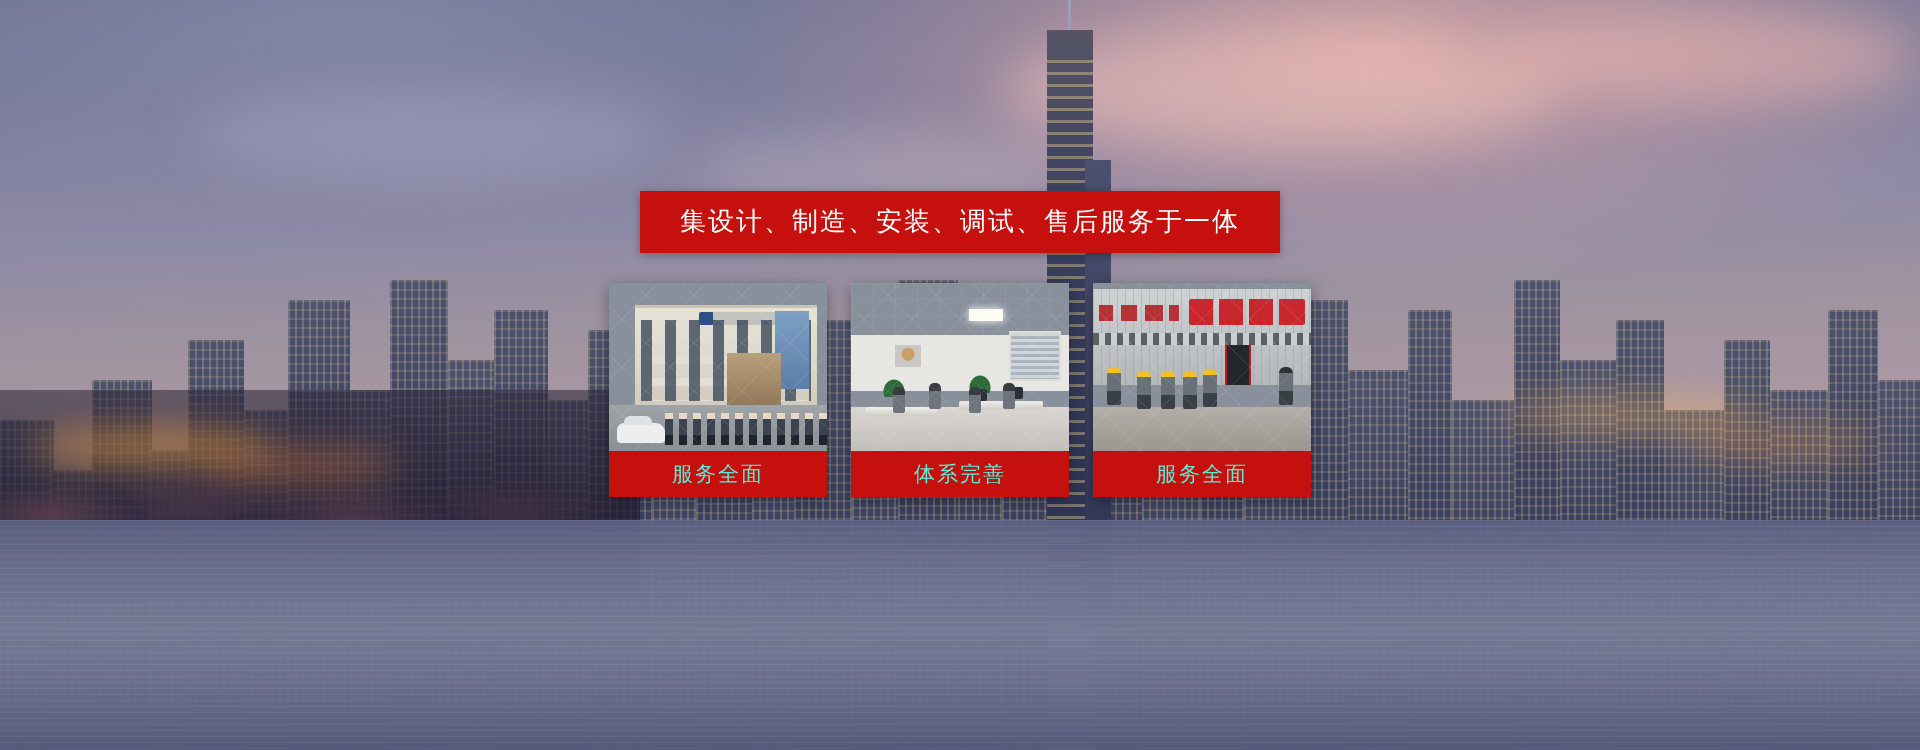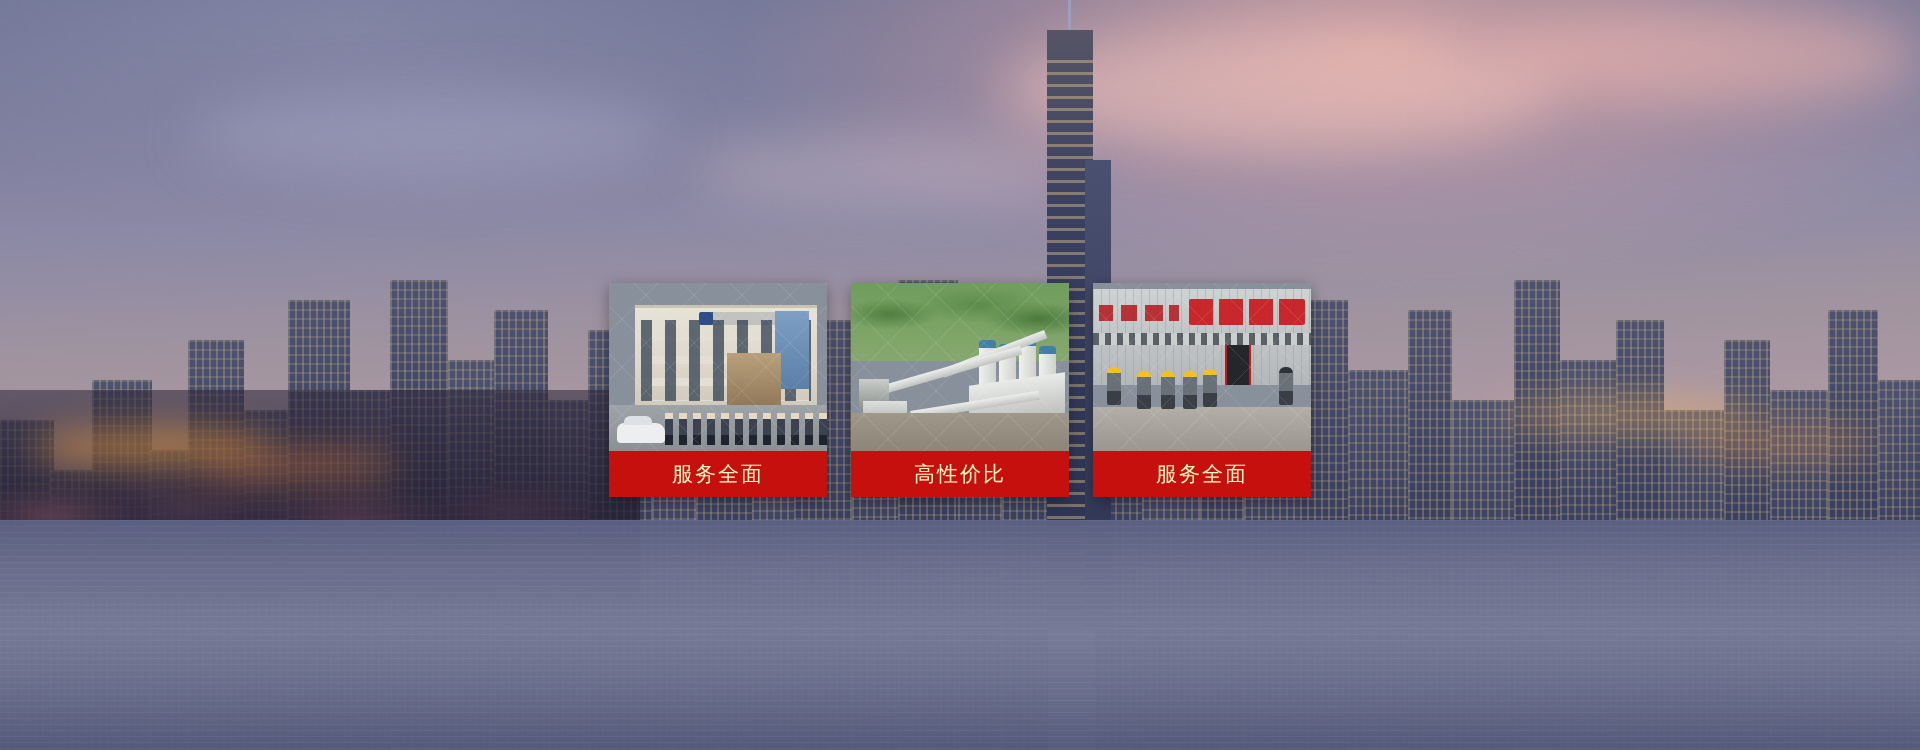--- a/index.html
+++ b/index.html
@@ -98,21 +98,21 @@
   .card .photo{ position:relative; width:100%; height:168px; overflow:hidden; background:#88909c; }
   .card .photo::after{
     content:""; position:absolute; inset:0;
     background-image:
       repeating-linear-gradient(45deg, rgba(255,255,255,.13) 0 1px, rgba(0,0,0,0) 1px 34px),
       repeating-linear-gradient(-45deg, rgba(255,255,255,.13) 0 1px, rgba(0,0,0,0) 1px 34px);
     pointer-events:none;
   }
   .card .cap{
     height:46px; display:flex; align-items:center; justify-content:center;
-    color:#fef9c3; font-size:21px; letter-spacing:2px;
+    color:#5eead4; font-size:21px; letter-spacing:2px;
   }
 
   
   .ph1{ background:linear-gradient(180deg,#b9bec6 0%,#c9ccd2 38%,#b2b5ba 100%); }
   .ph1 .bldg{
     position:absolute; left:26px; right:10px; top:22px; height:104px;
     background:linear-gradient(180deg,#e6e2d6 0%,#ddd8cb 55%,#cfc9ba 100%);
     border-top:3px solid #c9c3b3;
   }
   .ph1 .bldg::before{
@@ -306,20 +306,21 @@
     <div class="foliage"></div>
     <div class="water"></div>
 
     <div class="glow" style="left:30px;  top:430px; width:240px; height:34px; background:rgba(255,168,60,.55);"></div>
     <div class="glow" style="left:200px; top:452px; width:200px; height:26px; background:rgba(255,140,60,.45);"></div>
     <div class="glow" style="left:1500px;top:400px; width:260px; height:30px; background:rgba(255,186,90,.45);"></div>
     <div class="glow" style="left:1680px;top:430px; width:200px; height:26px; background:rgba(255,160,70,.4);"></div>
   </div>
 
 
+  <div class="subbar">集设计、制造、安装、调试、售后服务于一体</div>
 
   <div class="cards">
 
     <div class="card">
       <div class="photo ph1">
         <div class="bldg">
             <div class="logo"></div>
           </div>
         <div class="glassw"></div>
           <div class="entry"></div>
@@ -336,39 +337,42 @@
             <i class="p"></i>
             <i class="p"></i>
             <i class="p"></i>
           <i class="p"></i>
             <i class="p"></i>
         </div>
       </div>
       <div class="cap">服务全面</div>
     </div>
 
+
     <div class="card">
-      <div class="photo ph2">
-        <div class="field"></div>
-        <div class="silo s1"></div>
-          <div class="silo s2"></div>
-        <div class="silo s3"></div>
-          <div class="silo s4"></div>
-        <div class="hall"></div>
-        <div class="conv cv3"></div>
-          <div class="conv cv1"></div>
-          <div class="conv cv2"></div>
-        <div class="blk b3"></div>
-          <div class="blk b1"></div>
-          <div class="blk b2"></div>
-        <div class="lot"></div>
+      <div class="photo ph3">
+        <div class="ceil"></div>
+          <div class="panel"></div>
+        <div class="wall"></div>
+        <div class="emblem"></div>
+        <div class="win"></div>
+        <div class="plant pl1"></div>
+          <div class="plant pl2"></div>
+        <div class="floor"></div>
+        <div class="desk d1"></div>
+          <div class="desk d2"></div>
+        <div class="mon m1"></div>
+          <div class="mon m2"></div>
+        <div class="person pr1"></div>
+          <div class="person pr2"></div>
+        <div class="person pr3"></div>
+          <div class="person pr4"></div>
       </div>
-      <div class="cap">高性价比</div>
+      <div class="cap">体系完善</div>
     </div>
-
 
     <div class="card">
       <div class="photo ph4">
         <div class="shed">
           <div class="smalltext"></div>
           <div class="bigtext"></div>
           <div class="strip"></div>
         </div>
         <div class="door"></div>
         <div class="yard"></div>

